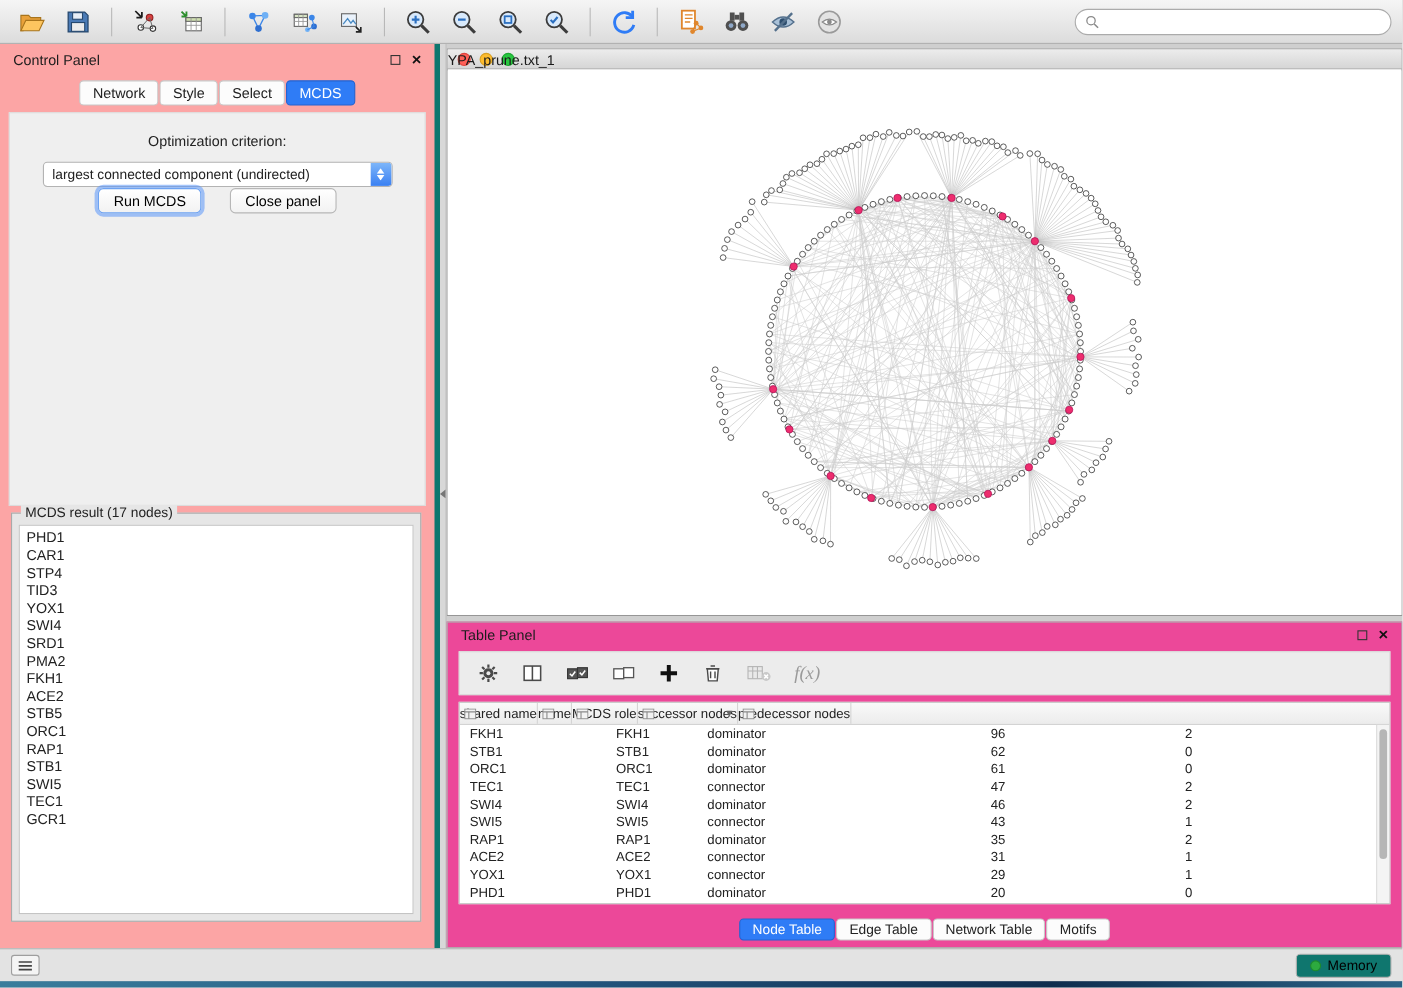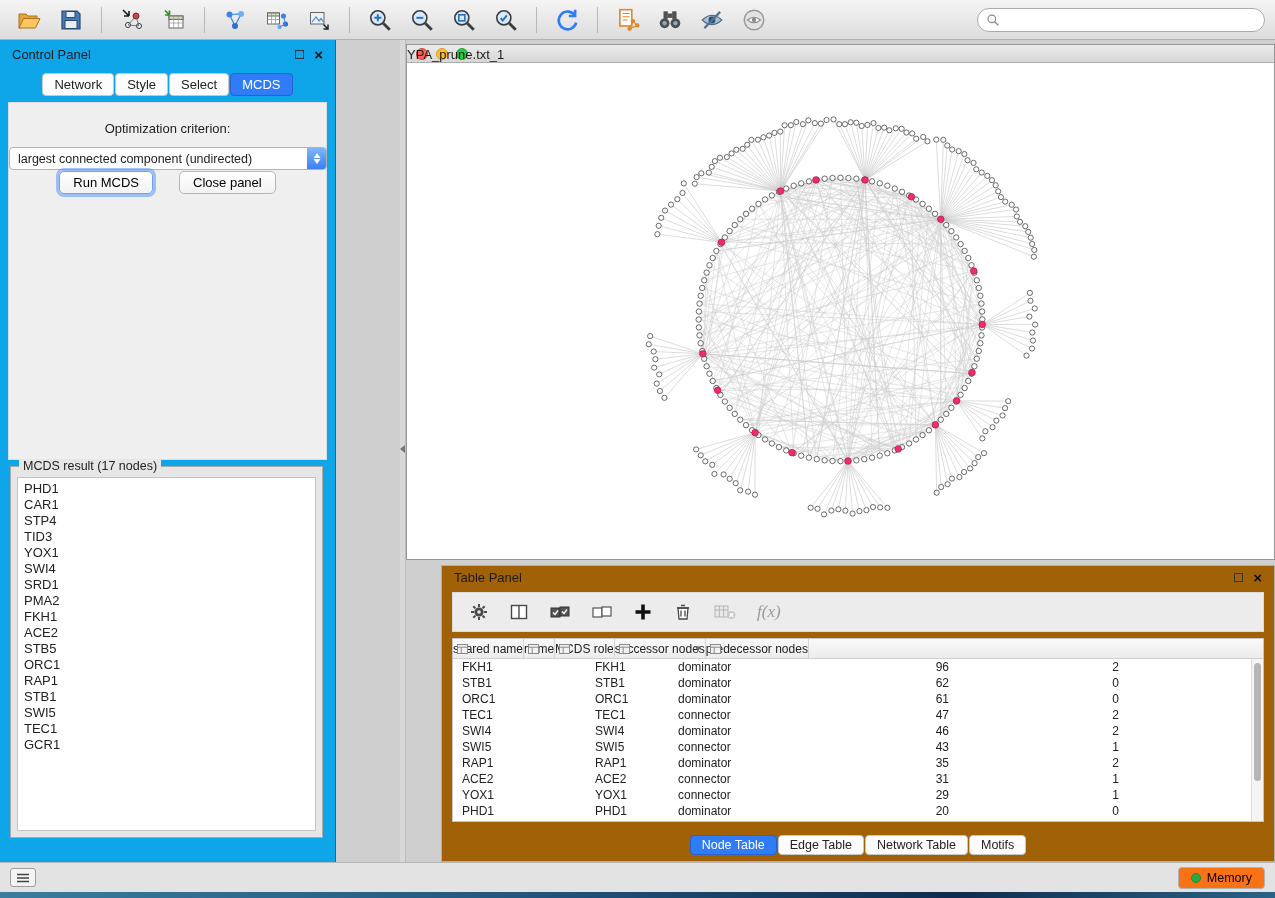--- a/index.html
+++ b/index.html
@@ -12,22 +12,22 @@
     background:linear-gradient(#f5f5f5,#dcdcdc); border-bottom:1px solid #b2b2b2;
     display:flex; align-items:center; padding:0 10px; gap:4px; }
   .tbtn { width:38px; height:32px; border:none; background:transparent; border-radius:5px;
     display:flex; align-items:center; justify-content:center; cursor:pointer; }
   .tsep { width:1px; height:26px; background:#b8b8b8; margin:0 7px; }
   .search { margin-left:auto; width:288px; height:24px; background:#fff; border:1px solid #ababab;
     border-radius:12px; display:flex; align-items:center; padding-left:8px; gap:5px; }
   .search input { border:none; outline:none; flex:1; height:18px; font-size:12px; background:transparent; }
 
   
-  .control-panel { position:absolute; left:0; top:40px; width:336px; bottom:36px;
-    background:#0ea5e9; border-right:1px solid #0f766e; }
+  .control-panel { position:absolute; left:0; top:40px; width:400px; bottom:36px;
+    background:#fca5a5; border-right:5px solid #0f766e; }
   .cp-header { position:absolute; left:0; right:0; top:0; height:28px; display:flex; align-items:center; padding:0 12px; }
   .cp-title { font-size:13px; color:#1c1c1c; }
   .win-ctrls { margin-left:auto; display:flex; align-items:center; gap:10px; }
   .float-box { width:9px; height:9px; border:1.5px solid #333; display:inline-block; cursor:pointer; }
   .close-x { font-size:15px; font-weight:bold; color:#111; line-height:1; cursor:pointer; }
   .cp-tabs { position:absolute; left:0; right:0; top:33px; height:23px; display:flex; justify-content:center; gap:1px; }
   .tab-btn { font-size:13px; padding:2px 11px; background:#fcfcfc; border:1px solid #c7c7c7; color:#222; cursor:pointer; border-radius:4px; }
   .tab-btn.active { background:#2f7cf6; border-color:#2563cf; color:#fff; }
   .cp-body { position:absolute; left:8px; right:8px; top:62px; height:358px; background:#efefef; border:1px solid #dcdcdc; }
   .opt-label { text-align:center; margin-top:18px; font-size:13px; }
@@ -59,21 +59,21 @@
   .lights { position:absolute; left:9px; top:3px; display:flex; gap:8px; }
   .light { width:12px; height:12px; border-radius:50%; cursor:pointer; }
   .light.red { background:#ff5f57; border:1px solid #e0443e; }
   .light.yellow { background:#febc2e; border:1px solid #d8a024; }
   .light.green { background:#28c840; border:1px solid #1ea832; }
   .net-title { position:absolute; left:0; right:0; top:2px; font-size:13px; color:#1a1a1a; }
   .net-canvas { position:absolute; left:0; right:0; top:19px; bottom:0; background:#fff; }
   .net-canvas svg { display:block; width:100%; height:100%; }
 
   
-  .table-panel { position:absolute; left:406px; top:565px; right:0; bottom:36px; background:#a16207; border:1px solid #b0b0b0;margin-left:35px; }
+  .table-panel { position:absolute; left:406px; top:565px; right:0; bottom:36px; background:#ec4899; border:1px solid #b0b0b0; }
   .tp-header { position:absolute; left:0; right:0; top:0; height:22px; display:flex; align-items:center; padding:0 12px; }
   .tp-toolbar { position:absolute; left:10px; right:10px; top:26px; height:40px; background:#ececec;
     border:1px solid #dadada; display:flex; align-items:center; gap:20px; padding-left:16px; }
   .tt-btn { background:none; border:none; cursor:pointer; display:flex; align-items:flex-start; }
   .fx { font-family:"Liberation Serif","DejaVu Serif",serif; font-style:italic; font-size:17px; color:#9a9a9a; }
   .tp-table { position:absolute; left:10px; right:10px; top:72px; height:184px; background:#fff; border:1px solid #c6c6c6; overflow:hidden; }
   .thead { display:flex; height:20px; background:linear-gradient(#f9f9f9,#ececec); border-bottom:1px solid #cfcfcf; }
   .hcell { position:relative; border-right:1px solid #d4d4d4; font-size:12px; color:#222;
     display:flex; align-items:center; justify-content:center; cursor:pointer; }
   .hcell .mini { position:absolute; left:4px; top:5px; }
@@ -87,21 +87,21 @@
   .vscroll { position:absolute; right:0; top:20px; bottom:0; width:12px; background:#f4f4f4; border-left:1px solid #ddd; }
   .vthumb { position:absolute; left:2px; top:4px; width:7px; height:118px; background:#b6b6b6; border-radius:4px; cursor:pointer; }
   .tp-tabs { position:absolute; left:0; right:0; bottom:6px; display:flex; justify-content:center; gap:1px; }
   .tp-tabs .tab-btn { font-size:12.5px; }
 
   
   .statusbar { position:absolute; left:0; right:0; bottom:6px; height:30px; background:#e3e3e3;
     border-top:1px solid #b5b5b5; display:flex; align-items:center; padding:0 10px; }
   .menu-box { width:26px; height:19px; background:#f4f4f4; border:1px solid #9e9e9e; border-radius:3px;
     display:flex; align-items:center; justify-content:center; cursor:pointer; }
-  .mem-btn { margin-left:auto; display:flex; align-items:center; gap:6px; background:#f97316;
+  .mem-btn { margin-left:auto; display:flex; align-items:center; gap:6px; background:#0f766e;
     border:1px solid #b3b3b3; border-radius:4px; padding:3px 12px; font-size:12.5px; cursor:pointer; }
   .mem-dot { width:10px; height:10px; border-radius:50%; background:#2daa3f; border:1px solid #1d8a2d; }
   .desktop-strip { position:absolute; left:0; right:0; bottom:0; height:6px;
     background:linear-gradient(90deg,#3a7d9c,#23567f 40%,#0f2d4e 75%,#2a6386); }
 </style>
 </head>
 <body>
 
 <div class="app">
 

